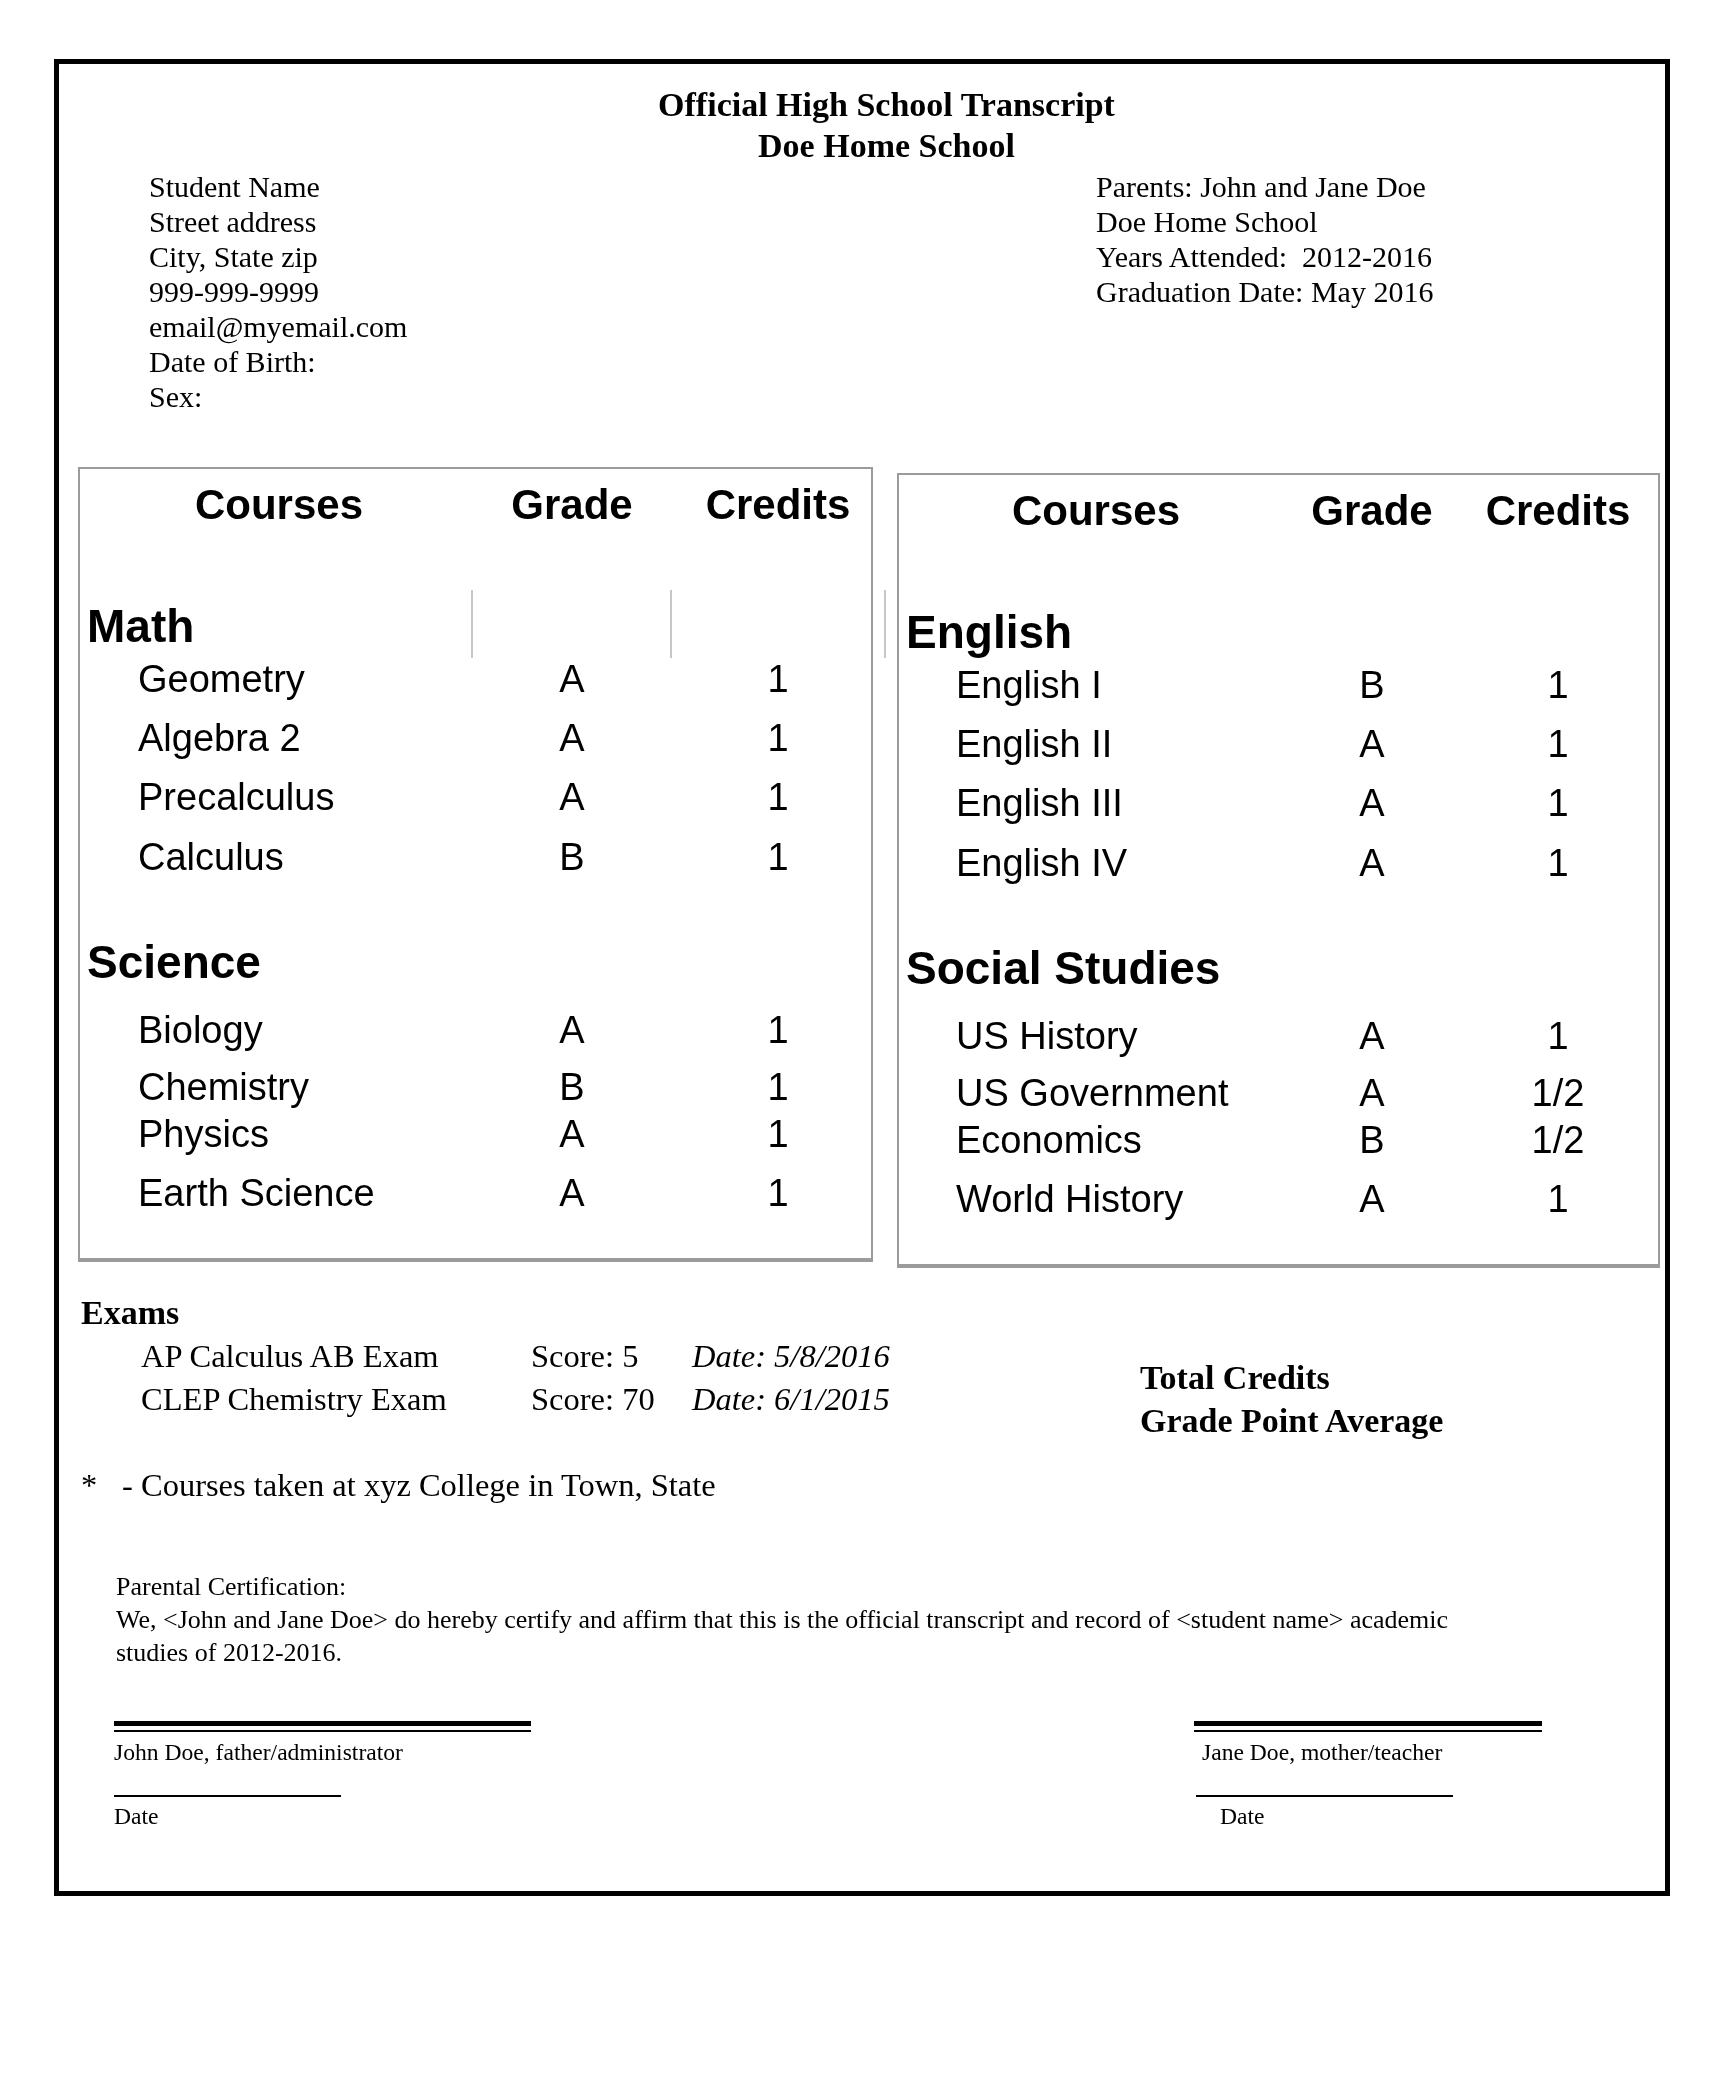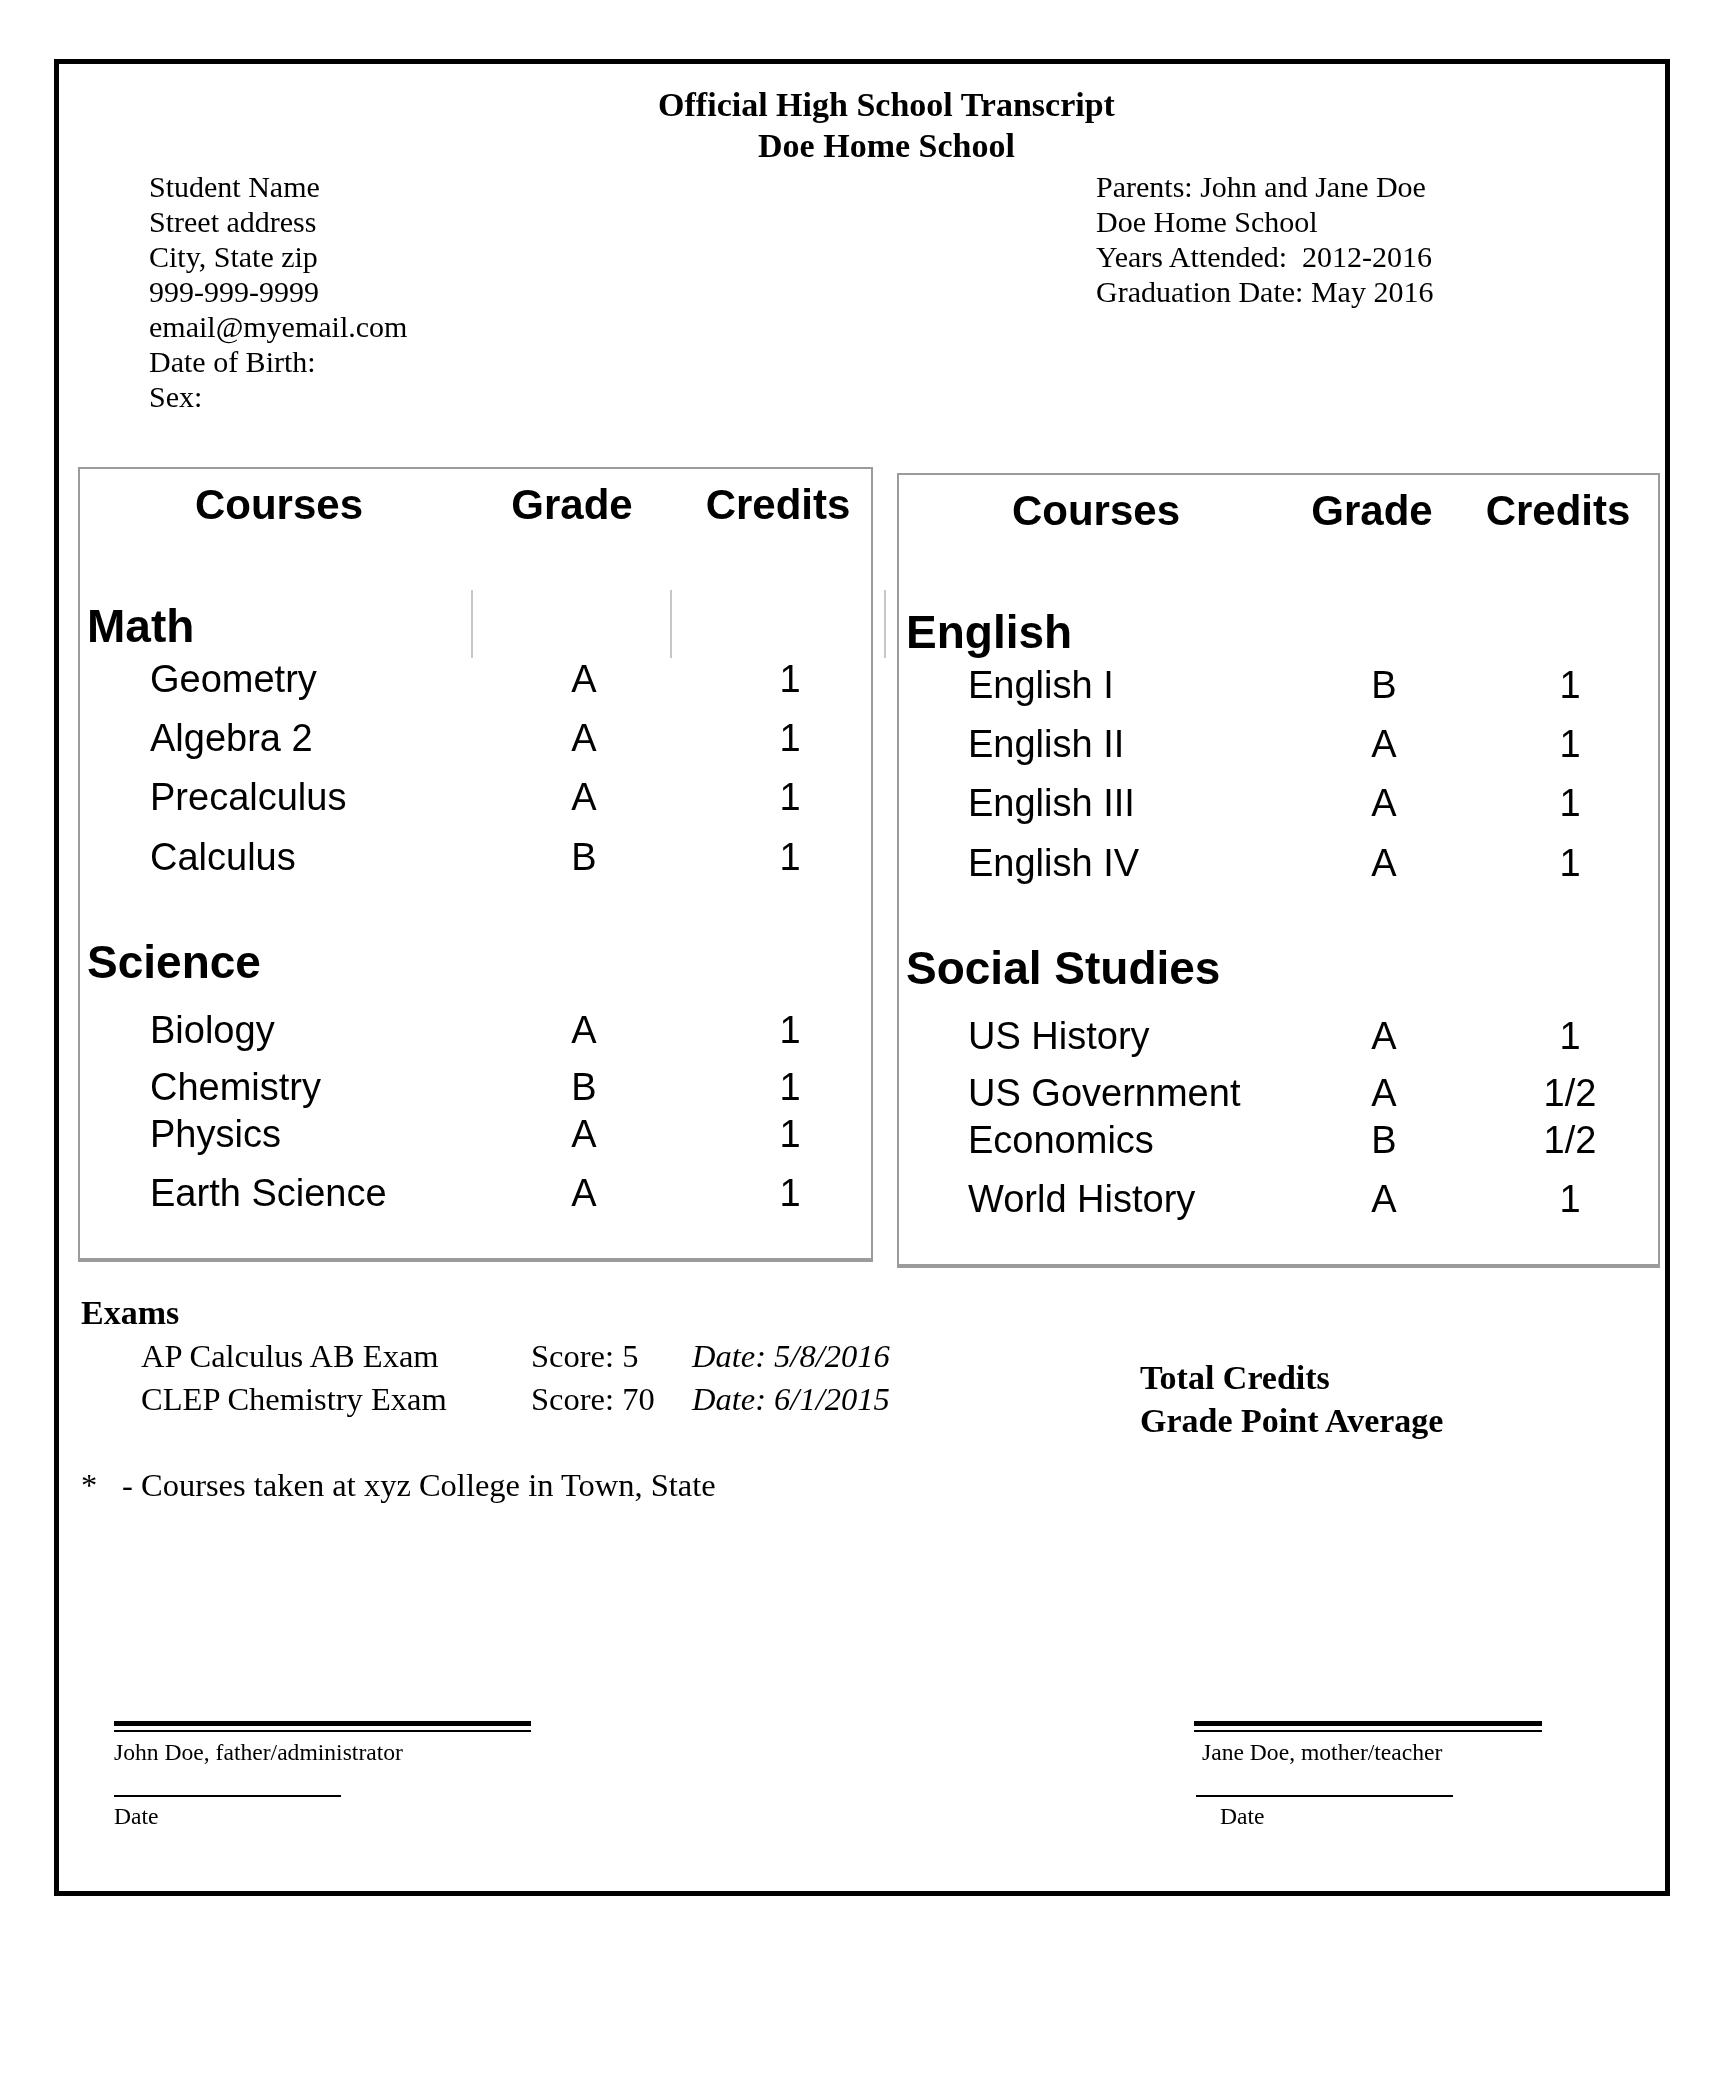--- a/index.html
+++ b/index.html
@@ -30,21 +30,21 @@
   #table-left  { left:78px;  top:467px; width:795px; height:795px; }
   #table-right { left:897px; top:473px; width:763px; height:795px; }
 
   .th { top:12px; transform:translateX(-50%); font-weight:bold; font-size:42px; white-space:nowrap; }
   #table-left  .th.c1 { left:199px; }  #table-left  .th.c2 { left:492px; }  #table-left  .th.c3 { left:698px; }
   #table-right .th.c1 { left:197px; }  #table-right .th.c2 { left:473px; }  #table-right .th.c3 { left:659px; }
 
   .section-title { left:7px; font-weight:bold; font-size:46px; white-space:nowrap; }
   .sec1 { top:130px; } .sec2 { top:466px; }
 
-  .trow { left:12px; width:100%; height:47px;padding-left:46px; }
+  .trow { left:0; width:100%; height:47px;padding-left:46px; }
   .r1 { top:189px; } .r2 { top:248px; } .r3 { top:307px; } .r4 { top:367px; }
   .r5 { top:525px;margin-top:15px; } .r6 { top:585px;margin-top:12px; } .r7 { top:644px; } .r8 { top:703px; }
   .cell { position:absolute; font-size:38px; white-space:nowrap; }
   .cname  { left:58px; }
   #table-right .cname { left:57px; }
   .cgrade, .ccredit { transform:translateX(-50%); }
   #table-left  .cgrade  { left:492px; }  #table-left  .ccredit { left:698px; }
   #table-right .cgrade  { left:473px; }  #table-right .ccredit { left:659px; }
 
   .vsep { width:1.6px; background:#c6c6c6; }
@@ -233,20 +233,25 @@
   </div>
 
   <div id="summary" class="abs">
     <div>Total Credits</div>
     <div>Grade Point Average</div>
   </div>
 
   <span id="footnote-marker" class="abs">*</span>
   <span id="footnote-text" class="abs">- Courses taken at xyz College in Town, State</span>
 
+  <div id="certification" class="abs">
+    <div>Parental Certification:</div>
+    <div>We, &lt;John and Jane Doe&gt; do hereby certify and affirm that this is the official transcript and record of &lt;student name&gt; academic</div>
+    <div>studies of 2012-2016.</div>
+  </div>
 
   <div id="sig-left-a" class="abs sig-thick"></div>
   <div id="sig-left-b" class="abs sig-thin"></div>
   <div id="sig-left-name" class="abs sig-caption">John Doe, father/administrator</div>
   <div id="date-line-left" class="abs date-line"></div>
   <div id="date-left-label" class="abs sig-caption">Date</div>
 
   <div id="sig-right-a" class="abs sig-thick"></div>
   <div id="sig-right-b" class="abs sig-thin"></div>
   <div id="sig-right-name" class="abs sig-caption">Jane Doe, mother/teacher</div>

